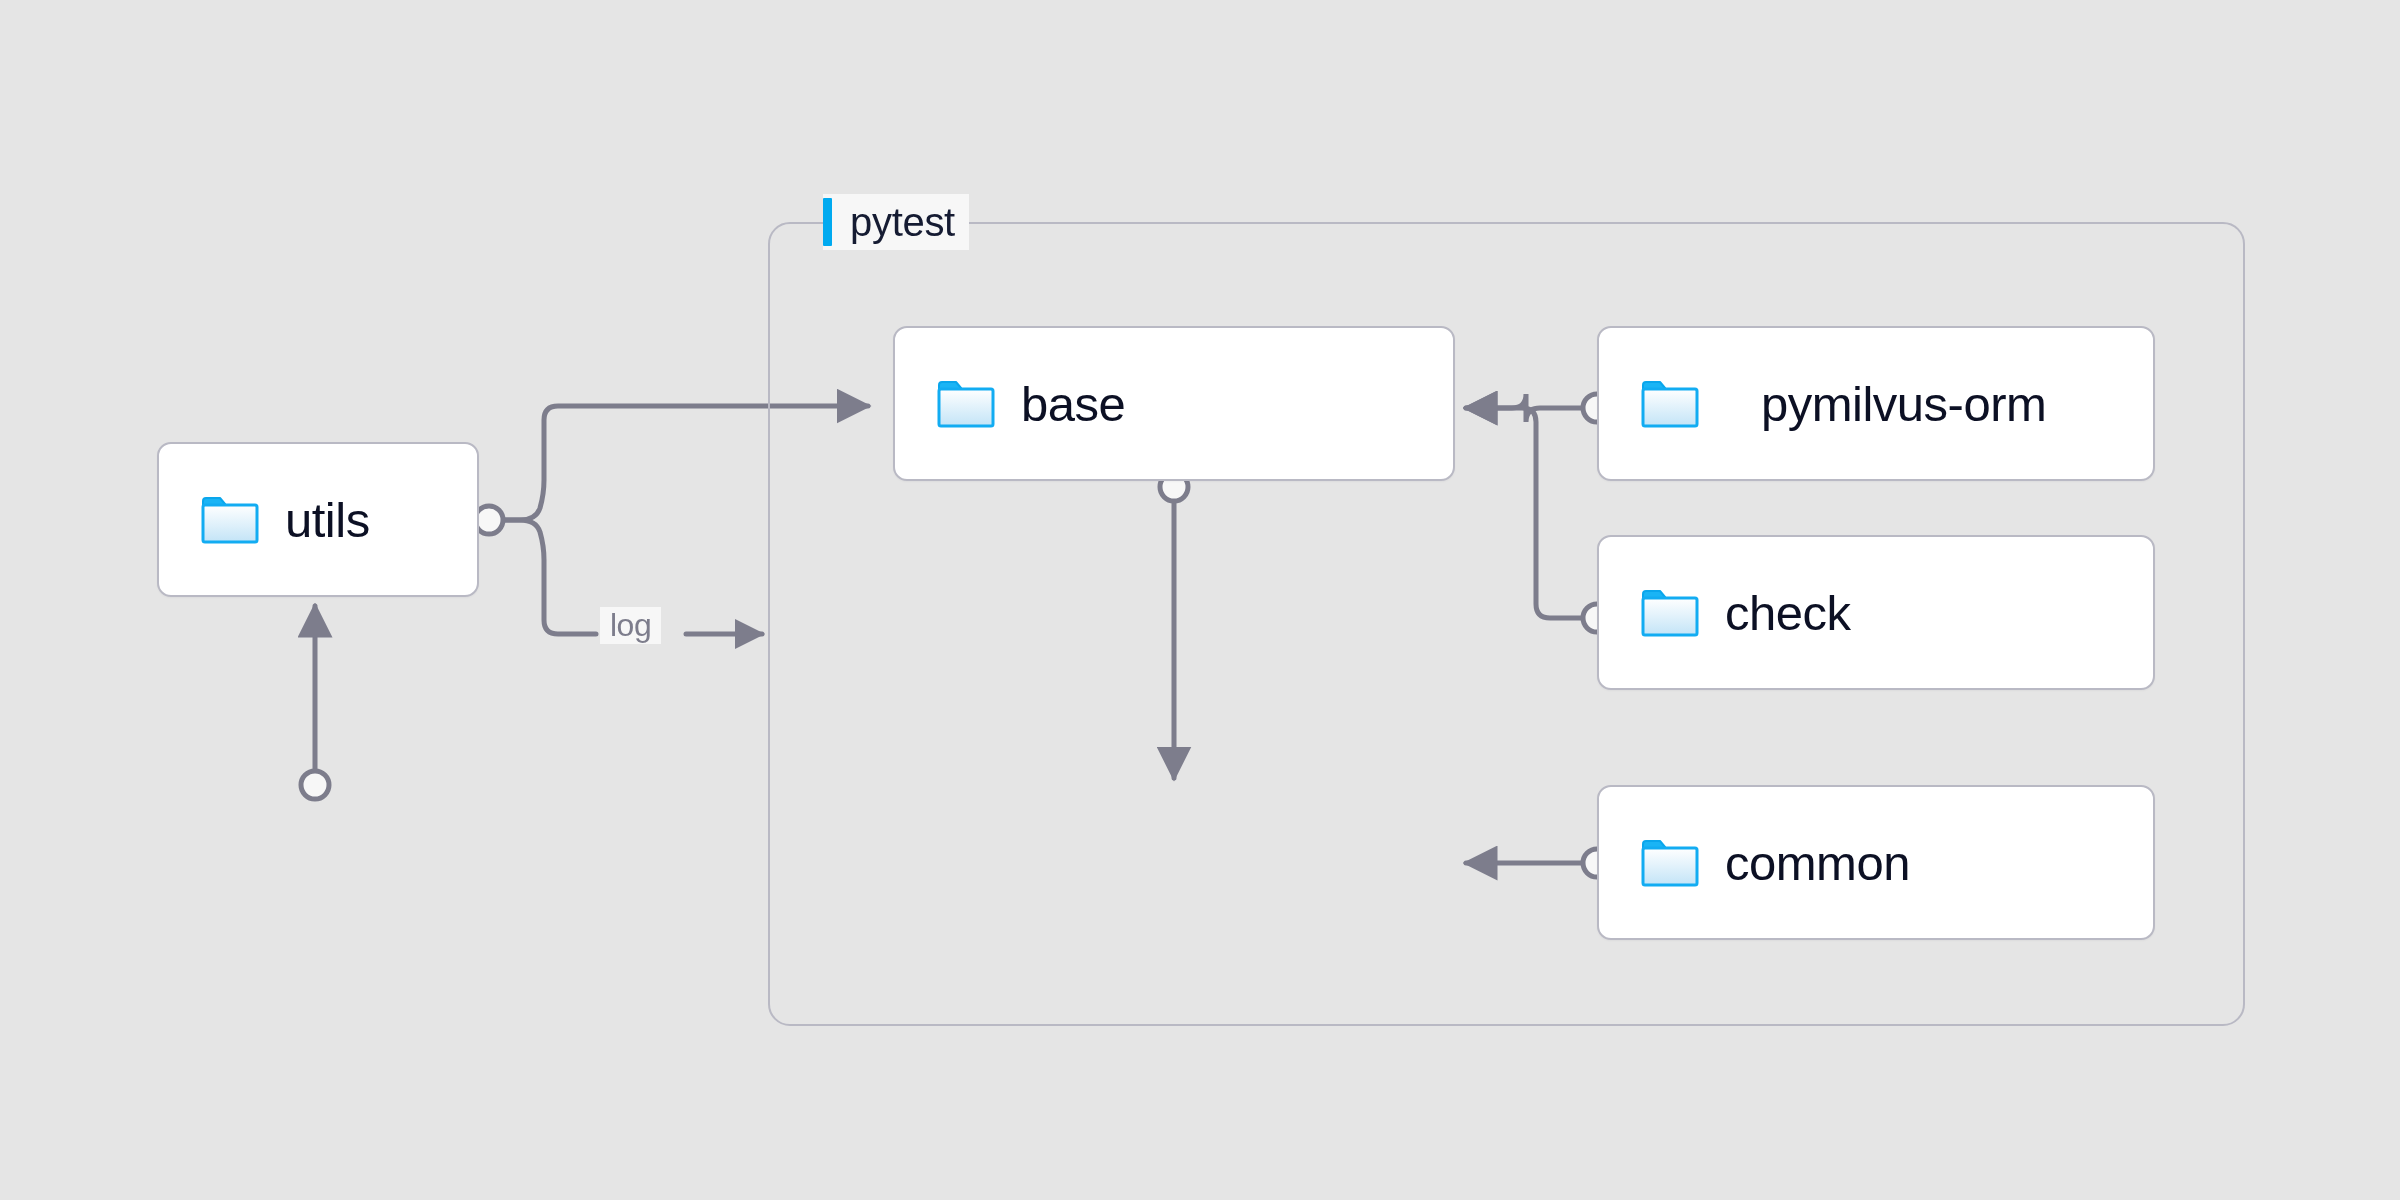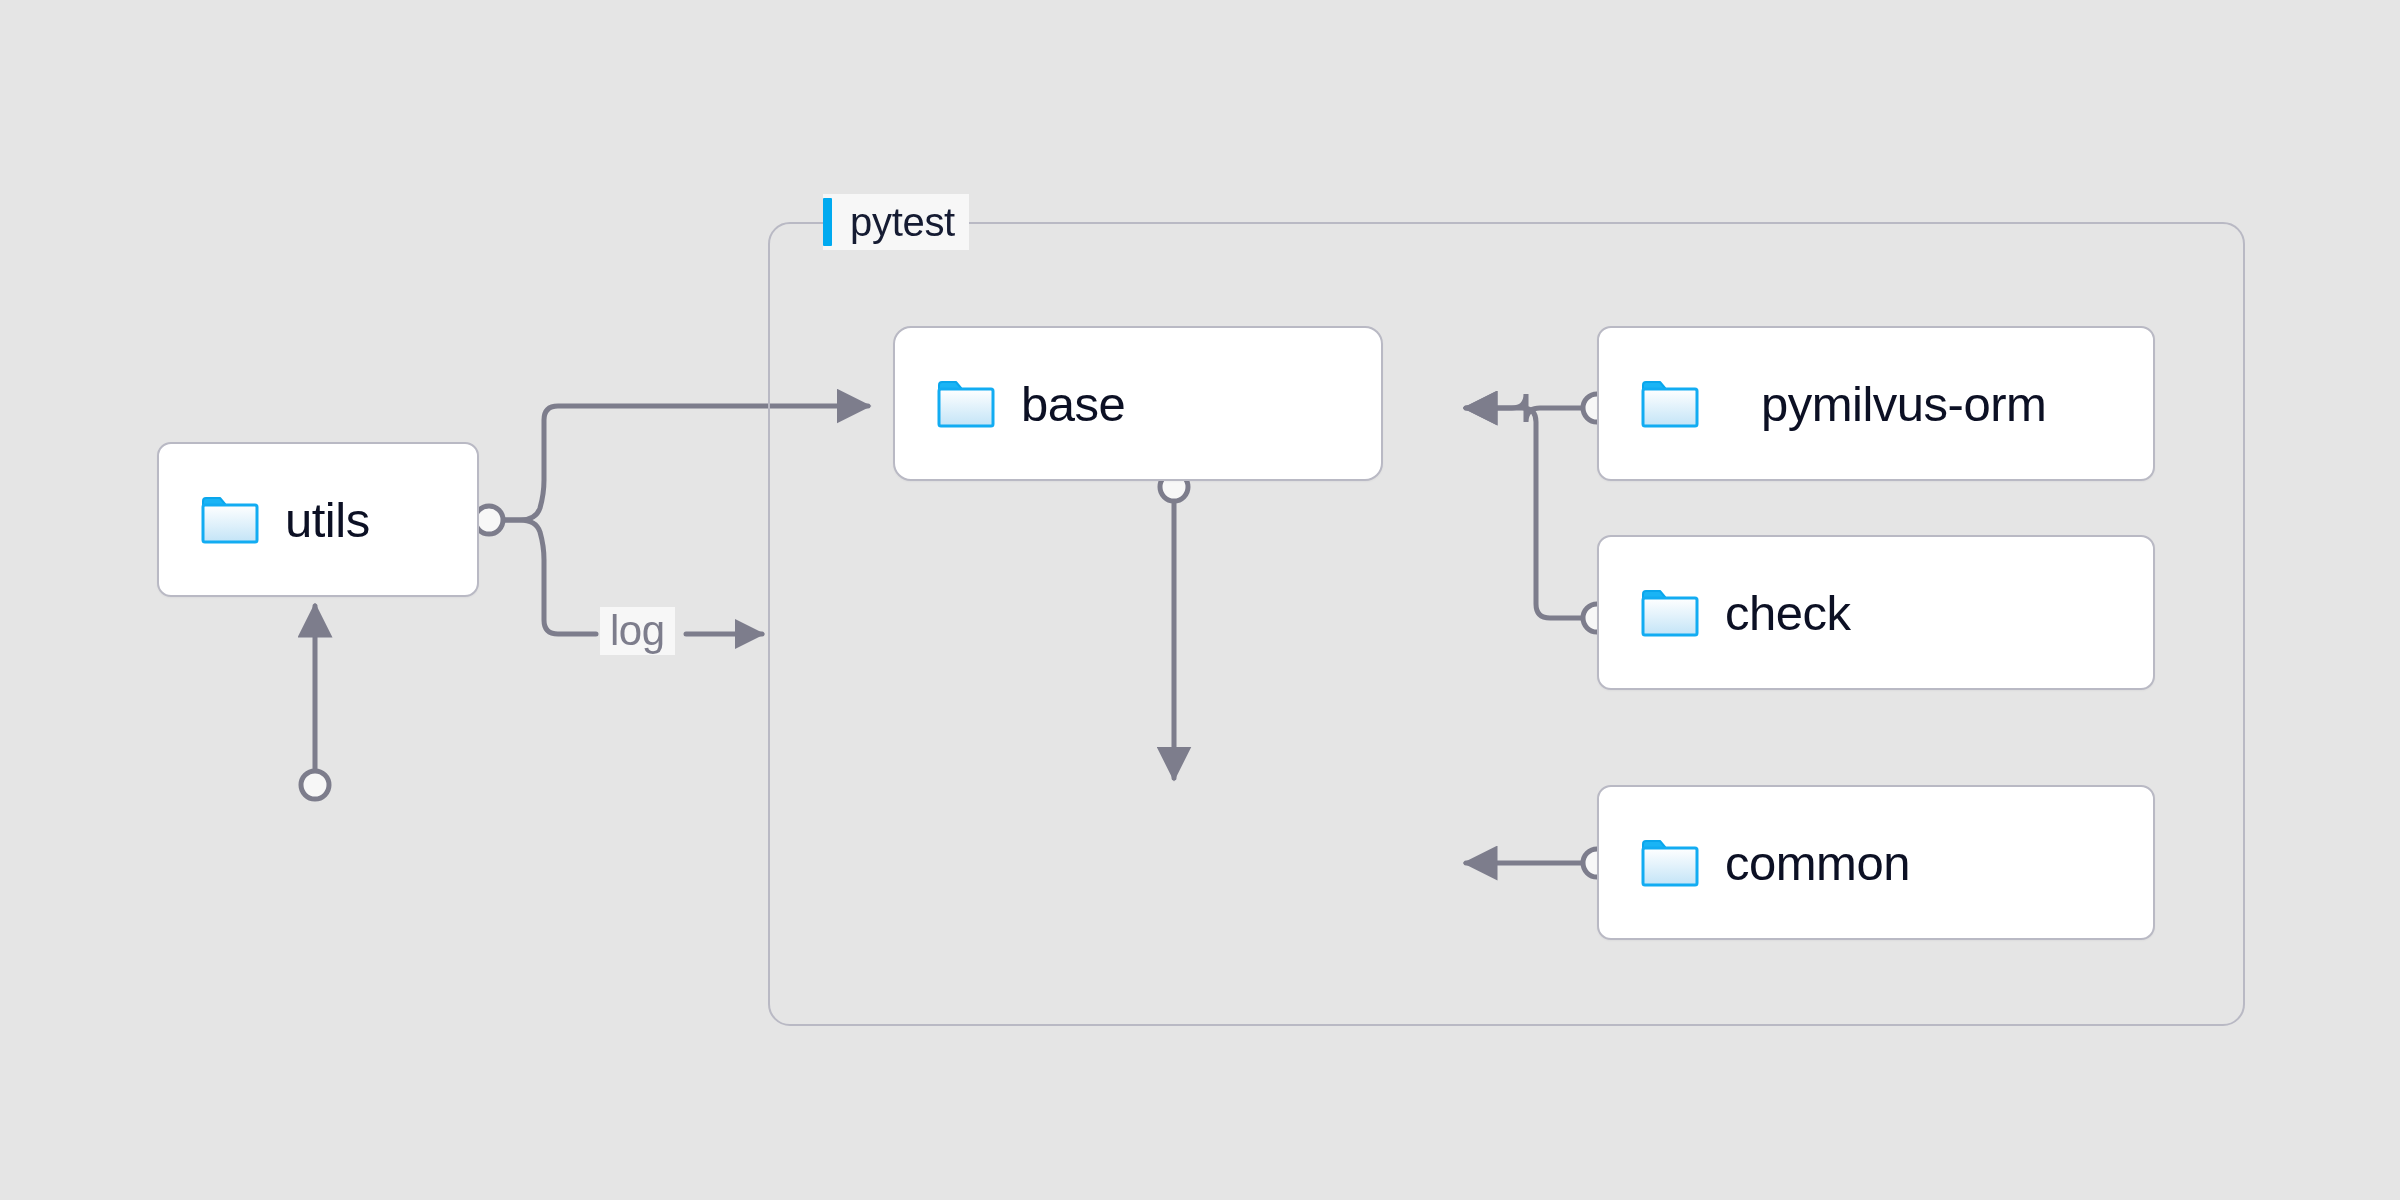--- a/index.html
+++ b/index.html
@@ -73,21 +73,21 @@
   }
   .group-title .gt-label {
     font-size: 40px;
     color: #151b32;
     margin-left: 18px;
     letter-spacing: -0.3px;
     white-space: nowrap;
   }
   .edge-label {
     position: absolute;
-    font-size: 42px;
+    font-size: 32px;
     color: #7d7d8c;
     letter-spacing: -0.5px;
     background: #f7f7f7;
     padding: 0 10px;
     white-space: nowrap;
   }
 </style>
 </head>
 <body>
 
@@ -154,21 +154,21 @@
     <span class="folder">
       <svg viewBox="0 0 58 48" width="58" height="48" xmlns="http://www.w3.org/2000/svg">
         <path d="M2 10 L2 5 Q2 2 5 2 L19 2 L24 8 L24 10 Z" fill="#1ab4f5" stroke="#0aa6ec" stroke-width="2" stroke-linejoin="round"></path>
         <rect x="2" y="9" width="54" height="37" rx="2" fill="url(#folderGrad)" stroke="#12acf2" stroke-width="3"></rect>
       </svg>
     </span>
     <span class="label">utils</span>
   </div>
 
 
-  <div class="node" style="left:893px; top:326px; width:490px; height:155px;border-radius:18px;">
+  <div class="node" style="left:893px; top:326px; width:562px; height:155px;">
     <span class="folder">
       <svg viewBox="0 0 58 48" width="58" height="48" xmlns="http://www.w3.org/2000/svg">
         <path d="M2 10 L2 5 Q2 2 5 2 L19 2 L24 8 L24 10 Z" fill="#1ab4f5" stroke="#0aa6ec" stroke-width="2" stroke-linejoin="round"></path>
         <rect x="2" y="9" width="54" height="37" rx="2" fill="url(#folderGrad)" stroke="#12acf2" stroke-width="3"></rect>
       </svg>
     </span>
     <span class="label">base</span>
   </div>
 
 

